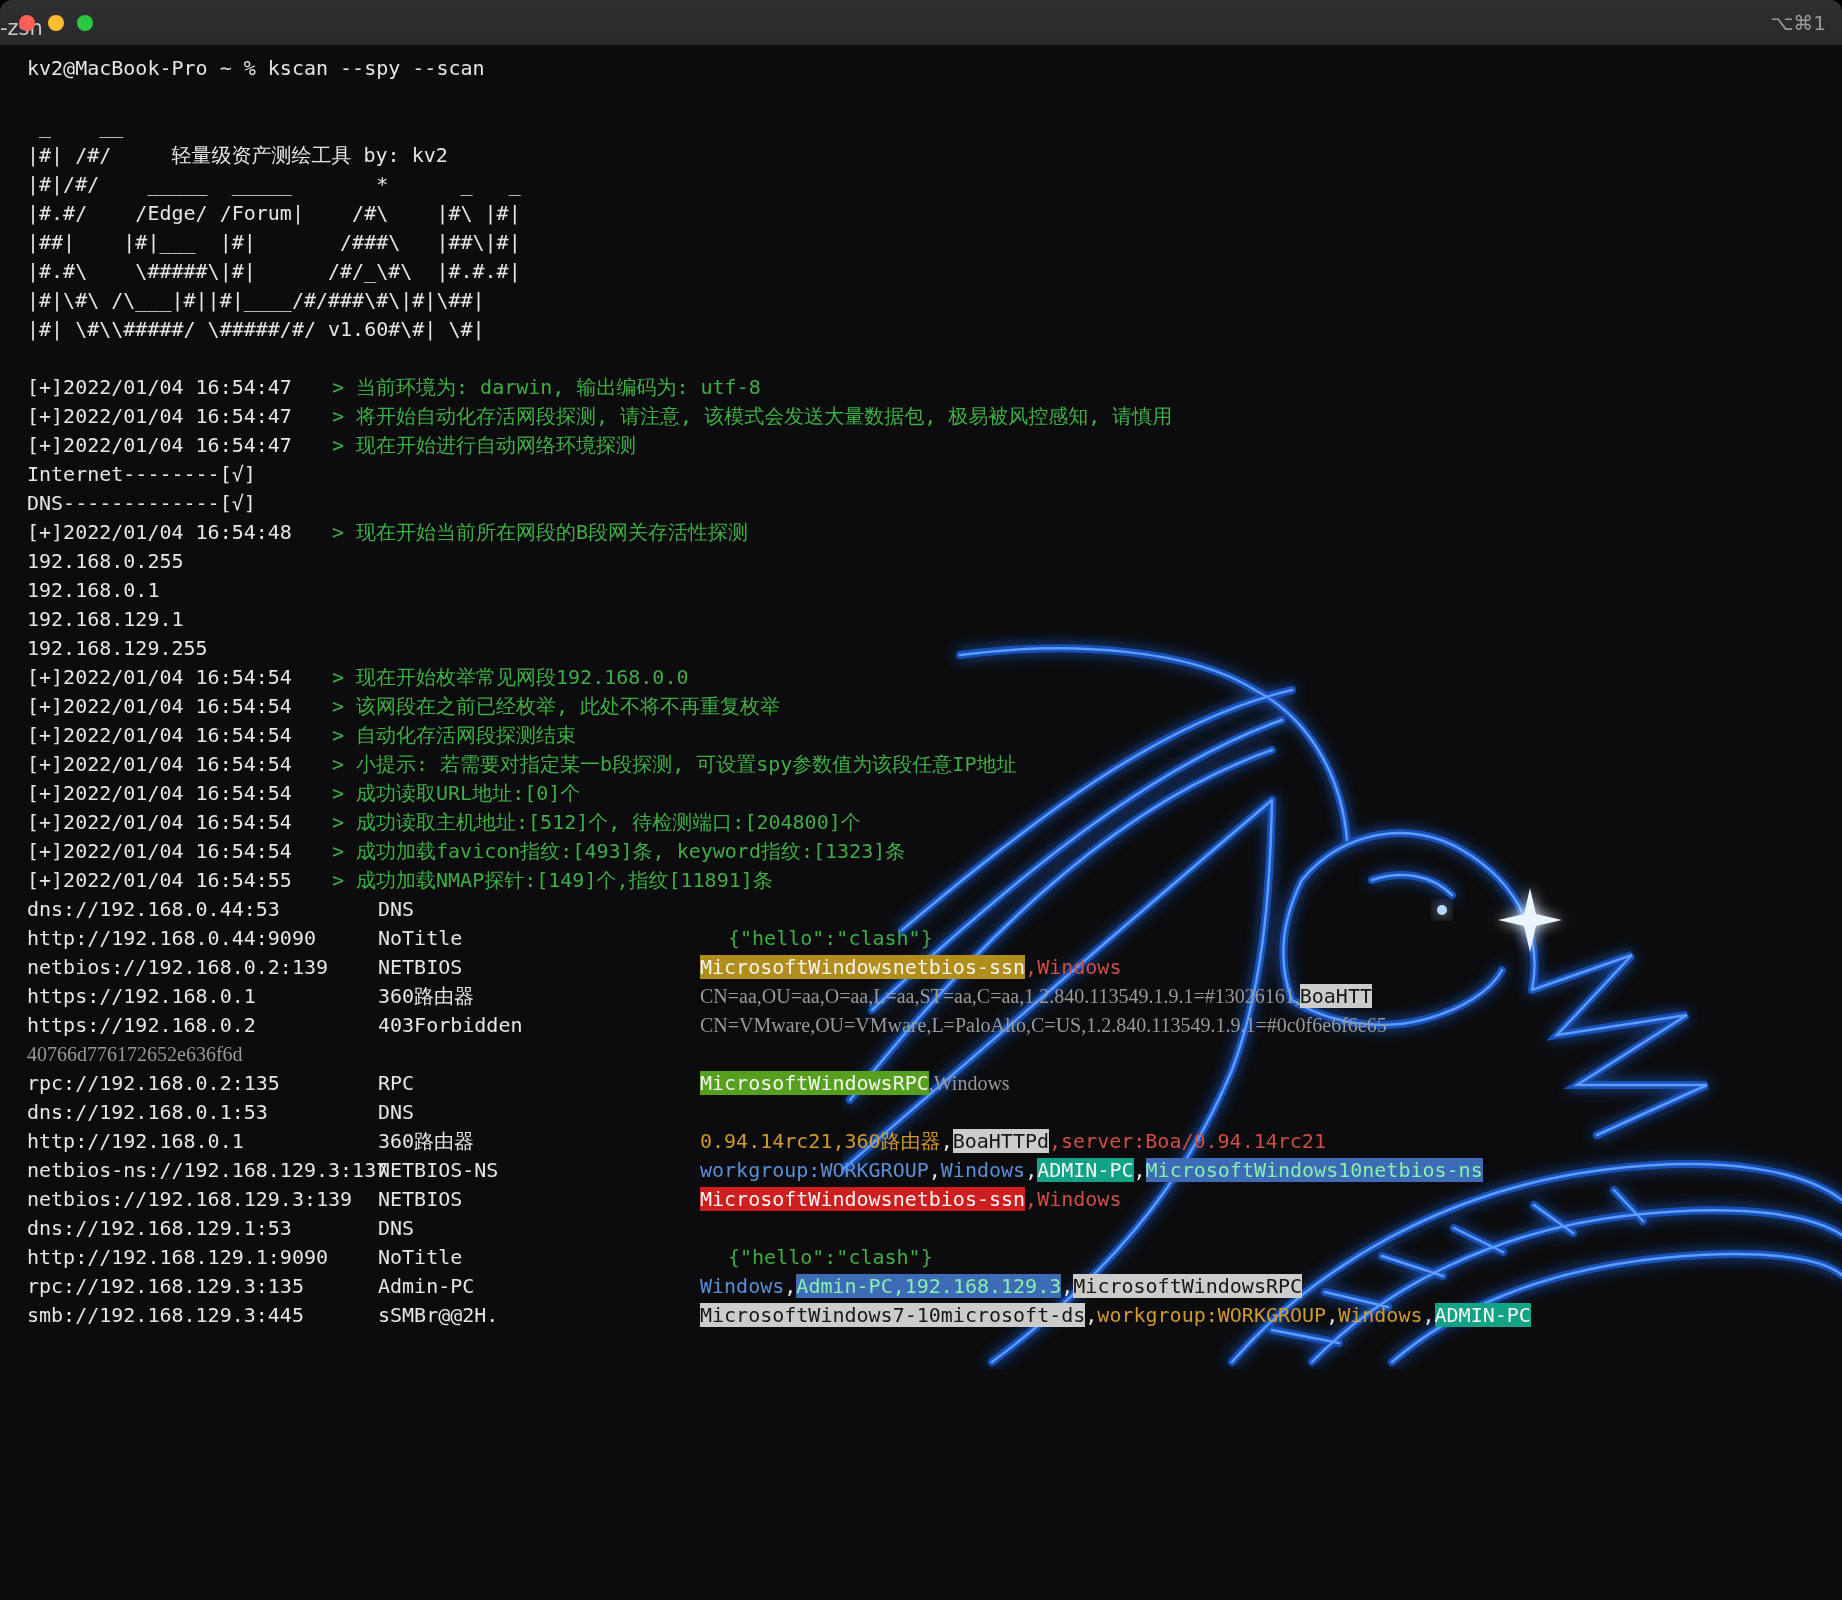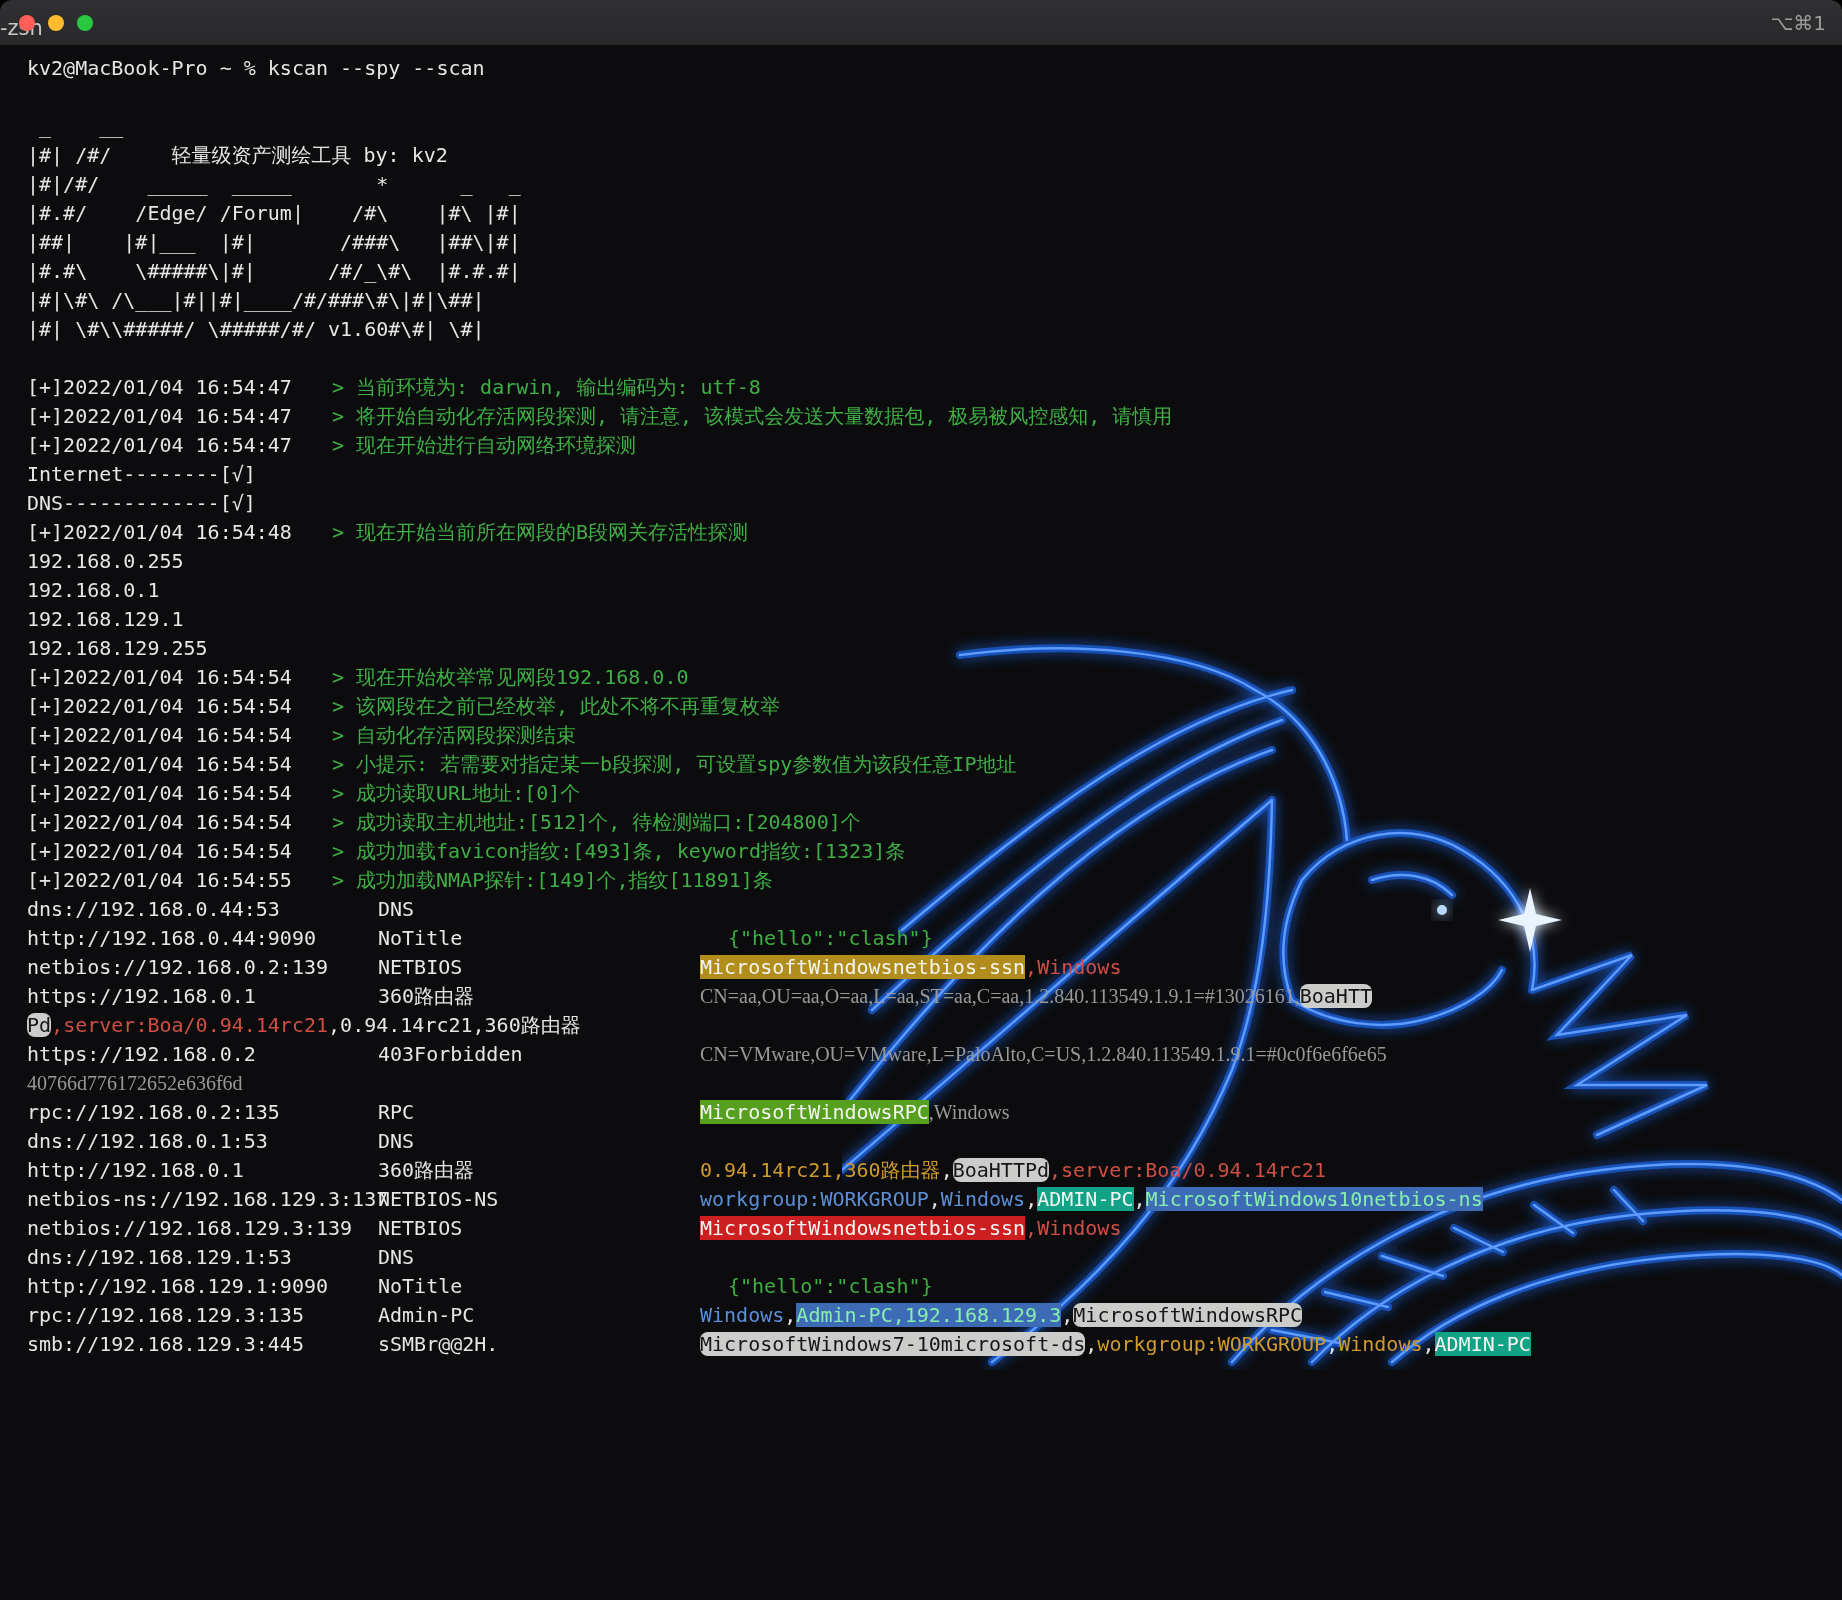--- a/index.html
+++ b/index.html
@@ -47,21 +47,21 @@
   .col2 { position:absolute; left:378px; top:0; white-space:pre; }
   .col3 { position:absolute; left:700px; top:0; white-space:pre; }
 
   .white  { color:var(--c-white,#e6e6e4); }
   .green  { color:var(--c-green,#3fae44);margin-left:28px; }
   .gray   { color:var(--c-gray,#999997);font-family:Liberation Serif, serif; }
   .red    { color:var(--c-red,#cf4f44); }
   .orange { color:var(--c-orange,#d09a2e); }
   .blue   { color:var(--c-blue,#5b8fd8); }
   .hl-yellow { background:var(--c-hl-yellow,#b18e1c); color:#f4f4f2; }
-  .hl-gray   { background:var(--c-hl-gray,#cccccb); color:#161616;border-radius:8px; }
+  .hl-gray   { background:var(--c-hl-gray,#cccccb); color:#161616; }
   .hl-green  { background:var(--c-hl-green,#57a01f); color:#f4f4f2; }
   .hl-teal   { background:var(--c-hl-teal,#12a285); color:#f4f4f2; }
   .hl-blue   { background:var(--c-hl-blue,#3d6bb5); color:#86efac; }
   .hl-red    { background:var(--c-hl-red,#cd1f1f); color:#f6f6f6; }
 
   .dragon {
     position:absolute; right:0; top:630px; width:1000px; height:740px;
     z-index:1; pointer-events:none;
   }
 </style>
@@ -144,21 +144,20 @@
       <div class="line"><span class="seg white">[+]2022/01/04 16:54:54 </span><span class="seg green">&gt; 自动化存活网段探测结束</span></div>
       <div class="line"><span class="seg white">[+]2022/01/04 16:54:54 </span><span class="seg green">&gt; 小提示: 若需要对指定某一b段探测, 可设置spy参数值为该段任意IP地址</span></div>
       <div class="line"><span class="seg white">[+]2022/01/04 16:54:54 </span><span class="seg green">&gt; 成功读取URL地址:[0]个</span></div>
       <div class="line"><span class="seg white">[+]2022/01/04 16:54:54 </span><span class="seg green">&gt; 成功读取主机地址:[512]个, 待检测端口:[204800]个</span></div>
       <div class="line"><span class="seg white">[+]2022/01/04 16:54:54 </span><span class="seg green">&gt; 成功加载favicon指纹:[493]条, keyword指纹:[1323]条</span></div>
       <div class="line"><span class="seg white">[+]2022/01/04 16:54:55 </span><span class="seg green">&gt; 成功加载NMAP探针:[149]个,指纹[11891]条</span></div>
       <div class="line"><span class="seg white">dns://192.168.0.44:53</span><span class="col2"><span class="seg white">DNS</span></span></div>
       <div class="line"><span class="seg white">http://192.168.0.44:9090</span><span class="col2"><span class="seg white">NoTitle</span></span><span class="col3"><span class="seg green">{"hello":"clash"}</span></span></div>
       <div class="line"><span class="seg white">netbios://192.168.0.2:139</span><span class="col2"><span class="seg white">NETBIOS</span></span><span class="col3"><span class="seg hl-yellow">MicrosoftWindowsnetbios-ssn</span><span class="seg red">,Windows</span></span></div>
       <div class="line"><span class="seg white">https://192.168.0.1</span><span class="col2"><span class="seg white">360路由器</span></span><span class="col3"><span class="seg gray">CN=aa,OU=aa,O=aa,L=aa,ST=aa,C=aa,1.2.840.113549.1.9.1=#13026161,</span><span class="seg hl-gray">BoaHTT</span></span></div>
-      <div class="line"><span class="seg hl-gray">Pd</span><span class="seg red">,server:Boa/0.94.14rc21</span><span class="seg white">,0.94.14rc21,360路由器</span></div>
       <div class="line"><span class="seg white">https://192.168.0.2</span><span class="col2"><span class="seg white">403Forbidden</span></span><span class="col3"><span class="seg gray">CN=VMware,OU=VMware,L=PaloAlto,C=US,1.2.840.113549.1.9.1=#0c0f6e6f6e65</span></span></div>
       <div class="line"><span class="seg gray">40766d776172652e636f6d</span></div>
       <div class="line"><span class="seg white">rpc://192.168.0.2:135</span><span class="col2"><span class="seg white">RPC</span></span><span class="col3"><span class="seg hl-green">MicrosoftWindowsRPC</span><span class="seg gray">,Windows</span></span></div>
       <div class="line"><span class="seg white">dns://192.168.0.1:53</span><span class="col2"><span class="seg white">DNS</span></span></div>
       <div class="line"><span class="seg white">http://192.168.0.1</span><span class="col2"><span class="seg white">360路由器</span></span><span class="col3"><span class="seg orange">0.94.14rc21,360路由器</span><span class="seg white">,</span><span class="seg hl-gray">BoaHTTPd</span><span class="seg red">,server:Boa/0.94.14rc21</span></span></div>
       <div class="line"><span class="seg white">netbios-ns://192.168.129.3:137</span><span class="col2"><span class="seg white">NETBIOS-NS</span></span><span class="col3"><span class="seg blue">workgroup:WORKGROUP</span><span class="seg white">,</span><span class="seg blue">Windows</span><span class="seg white">,</span><span class="seg hl-teal">ADMIN-PC</span><span class="seg white">,</span><span class="seg hl-blue">MicrosoftWindows10netbios-ns</span></span></div>
       <div class="line"><span class="seg white">netbios://192.168.129.3:139</span><span class="col2"><span class="seg white">NETBIOS</span></span><span class="col3"><span class="seg hl-red">MicrosoftWindowsnetbios-ssn</span><span class="seg red">,Windows</span></span></div>
       <div class="line"><span class="seg white">dns://192.168.129.1:53</span><span class="col2"><span class="seg white">DNS</span></span></div>
       <div class="line"><span class="seg white">http://192.168.129.1:9090</span><span class="col2"><span class="seg white">NoTitle</span></span><span class="col3"><span class="seg green">{"hello":"clash"}</span></span></div>
       <div class="line"><span class="seg white">rpc://192.168.129.3:135</span><span class="col2"><span class="seg white">Admin-PC</span></span><span class="col3"><span class="seg blue">Windows</span><span class="seg white">,</span><span class="seg hl-blue">Admin-PC,192.168.129.3</span><span class="seg white">,</span><span class="seg hl-gray">MicrosoftWindowsRPC</span></span></div>

